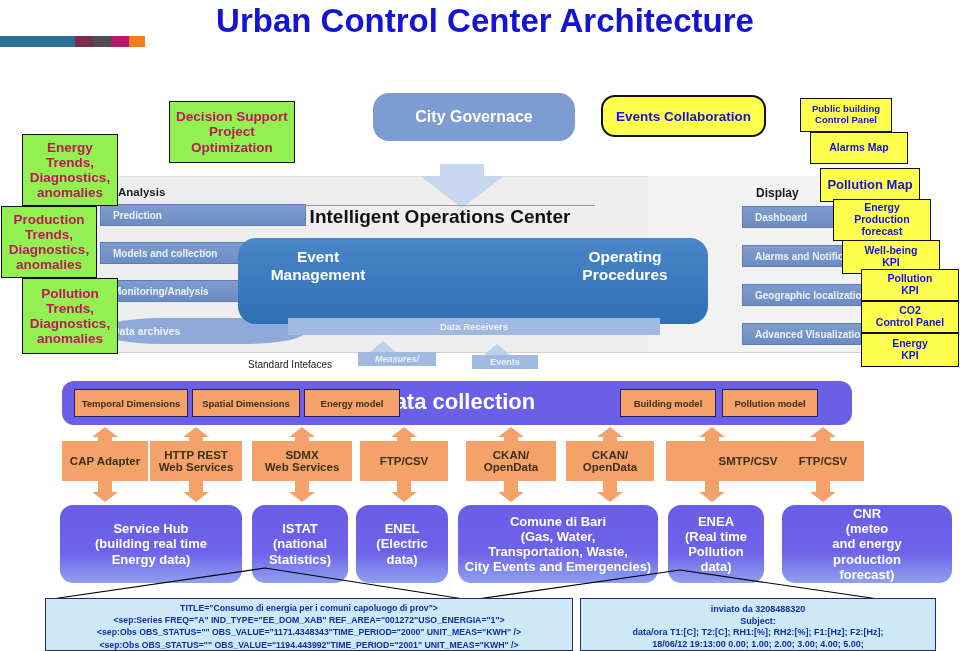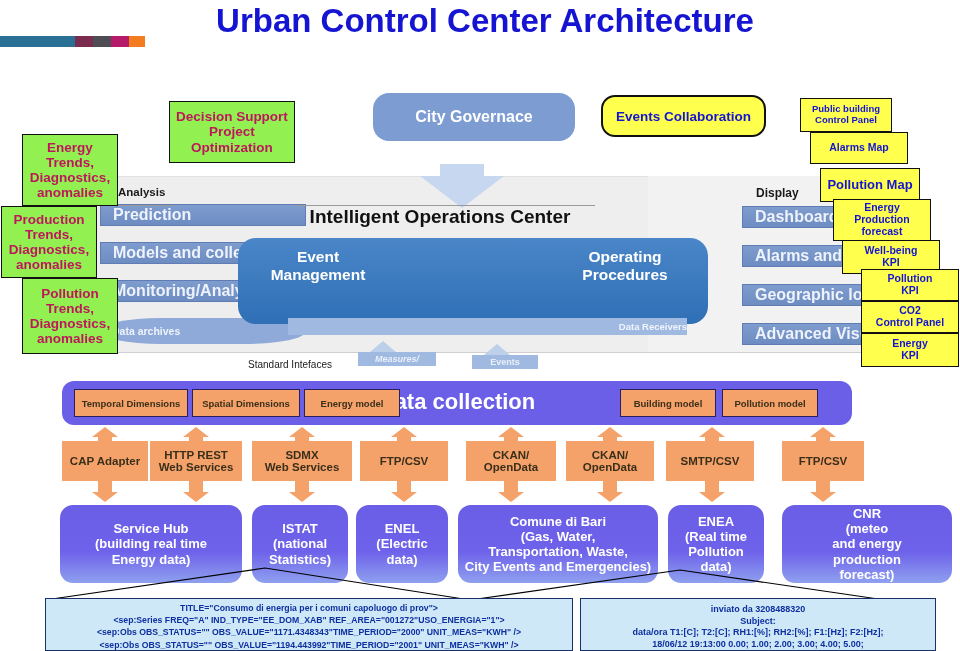--- a/index.html
+++ b/index.html
@@ -36,21 +36,21 @@
     position:absolute; left:648px; top:176px; width:226px; height:178px;
     background:#f2f2f2;
   }
   .panel-head{
     position:absolute; font-size:11.5px; font-weight:bold; color:#1a1a1a;
   }
   .bluebar{
     position:absolute; height:22px;
     background:linear-gradient(#7e9ccd,#6d8cc2);
     border:1px solid #5f7db4;
-    color:#eef3fb; font-size:16px; font-weight:bold;
+    color:#eef3fb; font-size:10px; font-weight:bold;
     display:flex; align-items:center; padding-left:12px;
     box-sizing:border-box; white-space:nowrap; overflow:hidden;
   }
   .cyl{
     position:absolute; height:26px; width:160px;
     background:#8fa9d8; border-radius:50%/22px;
     color:#eef3fb; font-size:10.5px; font-weight:bold;
     display:flex;align-items:center;padding-left:12px;box-sizing:border-box;
   }
   .ioc-center-title{
@@ -63,21 +63,21 @@
     background:linear-gradient(#4a86c8,#2f6fb5);
     border-radius:18px;
   }
   .ioc-col{
     position:absolute; top:248px; width:150px; text-align:center;
     color:#ffffff; font-size:15.5px; font-weight:bold; line-height:1.16;
   }
   .data-receivers{
     position:absolute; left:288px; top:318px; width:372px; height:17px;
     background:#9fb9e0; color:#f0f5fc;
-    font-size:9.5px; font-weight:bold; text-align:right; line-height:17px;padding-left:27px;
+    font-size:9.5px; font-weight:bold; text-align:center; line-height:17px;
   }
   .std-row{
     position:absolute; left:88px; top:352px; width:786px; height:28px;
     background:#ffffff; border-top:1px solid #cfcfcf;
   }
   .std-label{
     position:absolute; left:248px; top:359px;
     font-size:10px; color:#1a1a1a; font-weight:normal;
   }
   .minitab{
@@ -310,21 +310,21 @@
       <div class="proto" style="left: 466px; width: 90px;">CKAN/<br>OpenData</div>
       <div class="arrow-shaft" style="left: 504px; top: 481px; height: 12px;"></div>
       <div class="arrow-dn" style="left: 498px; top: 492px;"></div>
       <div class="arrow-up" style="left: 597px; top: 427px;"></div>
       <div class="arrow-shaft" style="left: 603px; top: 436px; height: 10px;"></div>
       <div class="proto" style="left: 566px; width: 88px;">CKAN/<br>OpenData</div>
       <div class="arrow-shaft" style="left: 603px; top: 481px; height: 12px;"></div>
       <div class="arrow-dn" style="left: 597px; top: 492px;"></div>
       <div class="arrow-up" style="left: 699px; top: 427px;"></div>
       <div class="arrow-shaft" style="left: 705px; top: 436px; height: 10px;"></div>
-      <div class="proto" style="left: 666px; width: 88px;">SMTP/CSV</div>
+      <div class="proto" style="left: 666px; width: 76px; padding-left: 44px;">SMTP/CSV</div>
       <div class="arrow-shaft" style="left: 705px; top: 481px; height: 12px;"></div>
       <div class="arrow-dn" style="left: 699px; top: 492px;"></div>
       <div class="arrow-up" style="left: 810px; top: 427px;"></div>
       <div class="arrow-shaft" style="left: 816px; top: 436px; height: 10px;"></div>
       <div class="proto" style="left: 782px; width: 82px;">FTP/CSV</div>
       <div class="arrow-shaft" style="left: 816px; top: 481px; height: 12px;"></div>
       <div class="arrow-dn" style="left: 810px; top: 492px;"></div>
     </div>
 
   <div id="source-layer">

